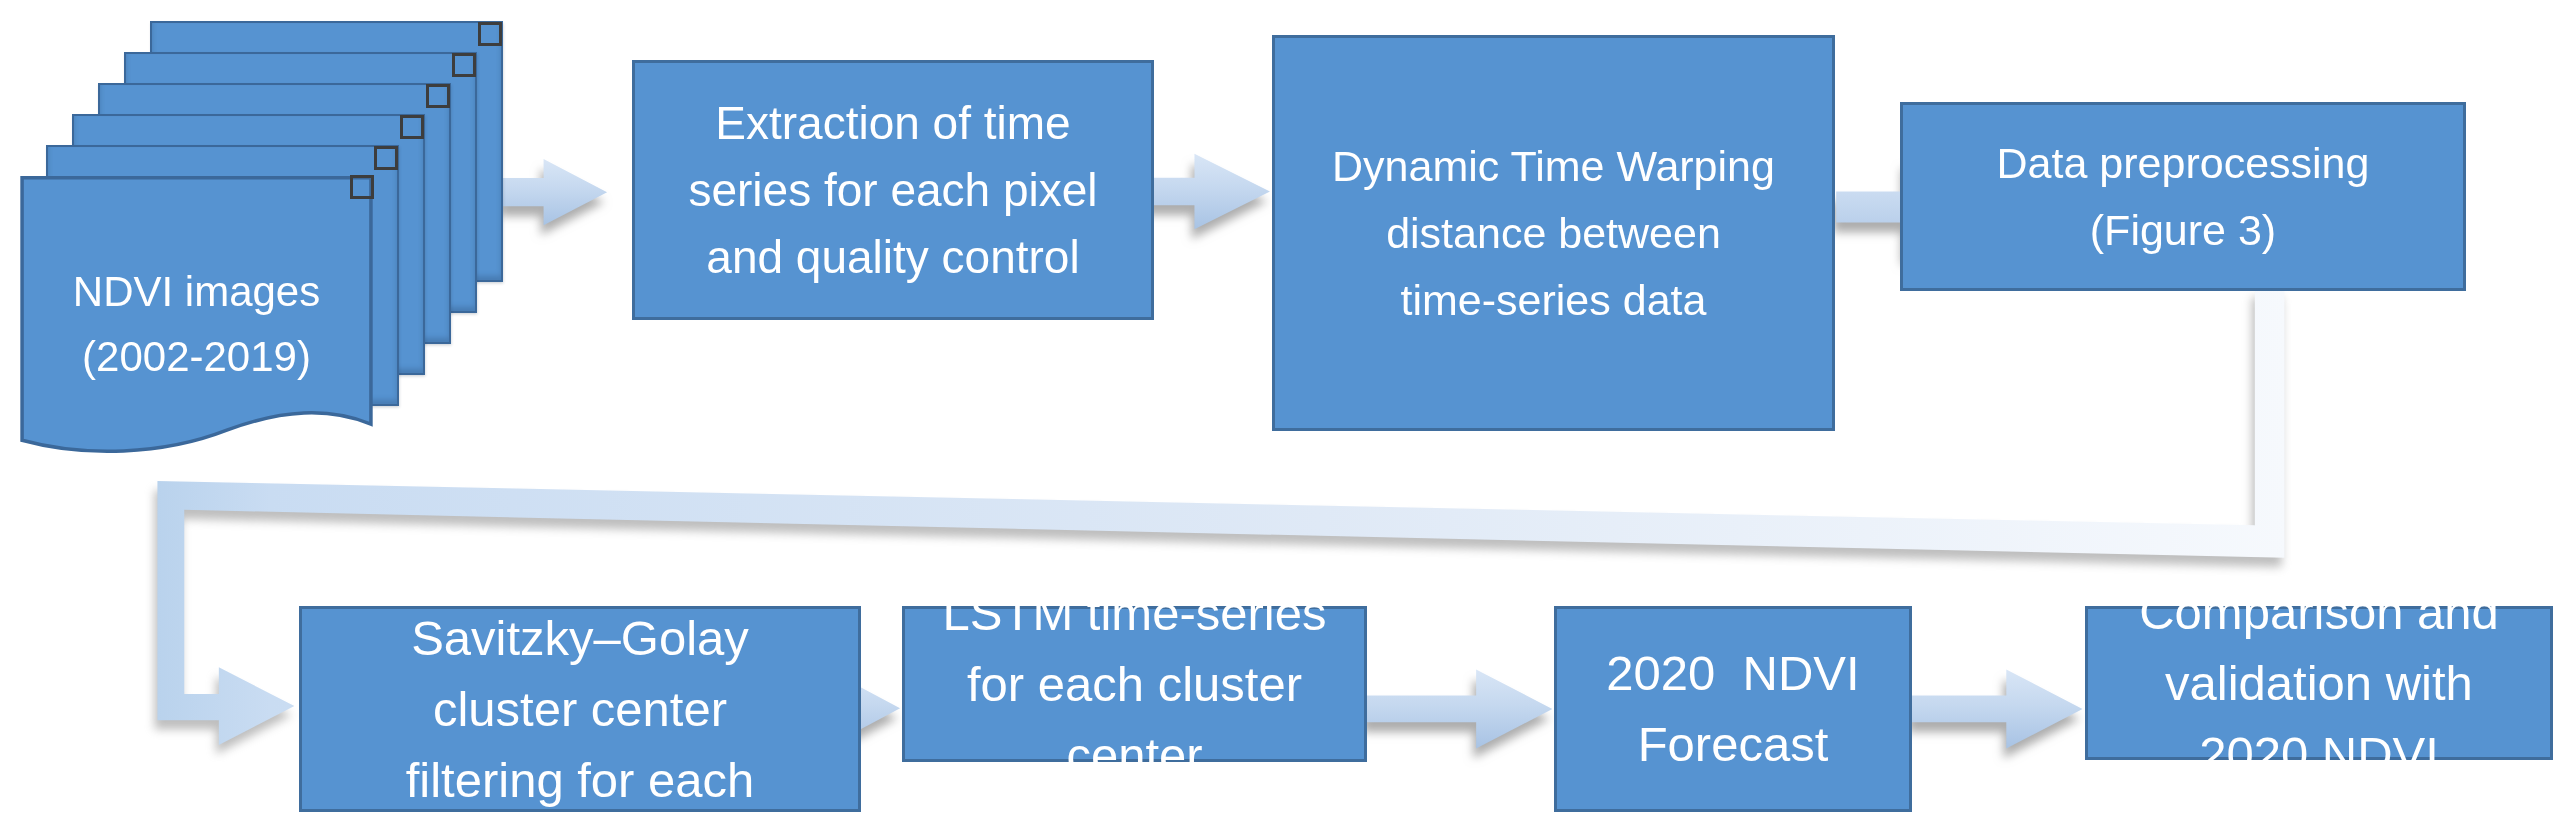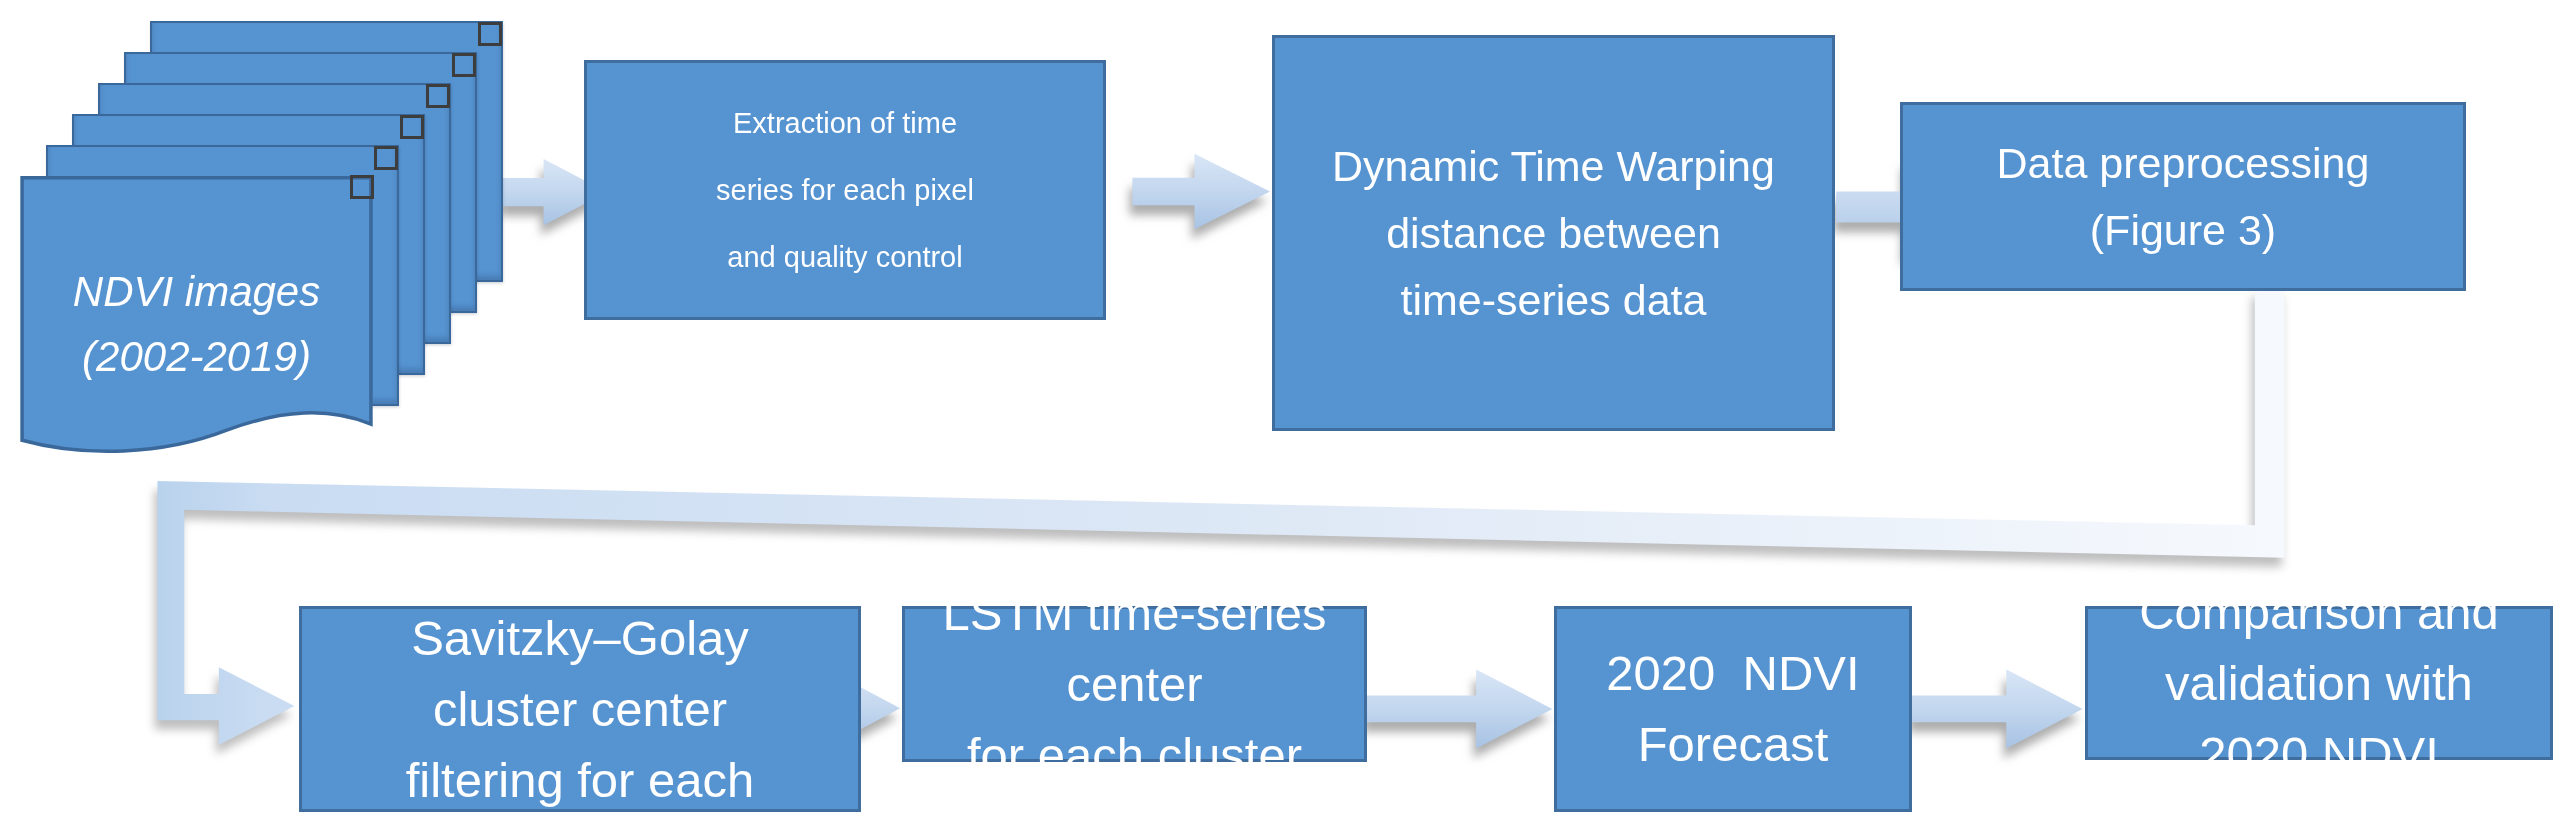--- a/index.html
+++ b/index.html
@@ -35,21 +35,21 @@
     border:3.5px solid #3d3d3d;
     background:transparent;
   }
   .front-page{position:absolute;}
   .front-page svg{position:absolute;left:0;top:0;overflow:visible;}
   .stack-label{
     position:absolute;left:0;right:0;top:83px;
     color:#ffffff;text-align:center;
     font-size:42px;line-height:65px;
   }
-  .stack-label .line{display:block;font-style:italic;}
+  .stack-label .line{display:block;}
   
   .overlay{position:absolute;left:0;top:0;pointer-events:none;}
   .arrow-shape{filter:drop-shadow(-4px 14px 7px rgba(105,105,105,0.55));}
   .conn-shape{filter:drop-shadow(-4px 13px 7px rgba(110,110,110,0.45));}
 </style>
 </head>
 <body>
 
 <div class="stage">
   <div id="overlay-holder">
@@ -97,21 +97,21 @@
           <path d="M2.5,2.5 L497.5,2.5 L497.5,352 C438,328 372,331 292,361 C202,396 90,399 2.5,375 Z" fill="#5693d1" stroke="#3b689a" stroke-width="5"></path>
         </svg>
         <div class="corner-square" style="width: 24px; height: 24px; right: -1.4px; top: -1.4px;"></div>
         <div class="stack-label">
           <span class="line">NDVI images</span>
           <span class="line">(2002-2019)</span>
         </div>
       </div>
     </div>
   <div id="boxes">
-      <div class="flow-box" style="left: 584px; top: 60px; width: 522px; height: 260px; font-size: 29px; line-height: 67px;">
+      <div class="flow-box" style="left: 632px; top: 60px; width: 522px; height: 260px; font-size: 46px; line-height: 67px;">
         <div>
           <span class="line">Extraction of time</span>
           <span class="line">series for each pixel</span>
           <span class="line">and quality control</span>
         </div>
       </div>
       <div class="flow-box" style="left: 1272px; top: 35px; width: 563px; height: 396px; font-size: 43px; line-height: 67px;">
         <div>
           <span class="line">Dynamic Time Warping</span>
           <span class="line">distance between</span>
@@ -127,22 +127,22 @@
       <div class="flow-box" style="left: 299px; top: 606px; width: 562px; height: 206px; font-size: 49px; line-height: 71px;">
         <div>
           <span class="line">Savitzky–Golay</span>
           <span class="line">cluster center</span>
           <span class="line">filtering for each</span>
         </div>
       </div>
       <div class="flow-box" style="left: 902px; top: 606px; width: 465px; height: 156px; font-size: 49px; line-height: 71px;">
         <div>
           <span class="line">LSTM time-series</span>
+          <span class="line">for each cluster</span>
           <span class="line">center</span>
-          <span class="line">for each cluster</span>
         </div>
       </div>
       <div class="flow-box" style="left: 1554px; top: 606px; width: 358px; height: 206px; font-size: 49px; line-height: 71px;">
         <div>
           <span class="line">2020&nbsp; NDVI</span>
           <span class="line">Forecast</span>
         </div>
       </div>
       <div class="flow-box" style="left: 2085px; top: 606px; width: 468px; height: 154px; font-size: 49px; line-height: 71px;">
         <div>

